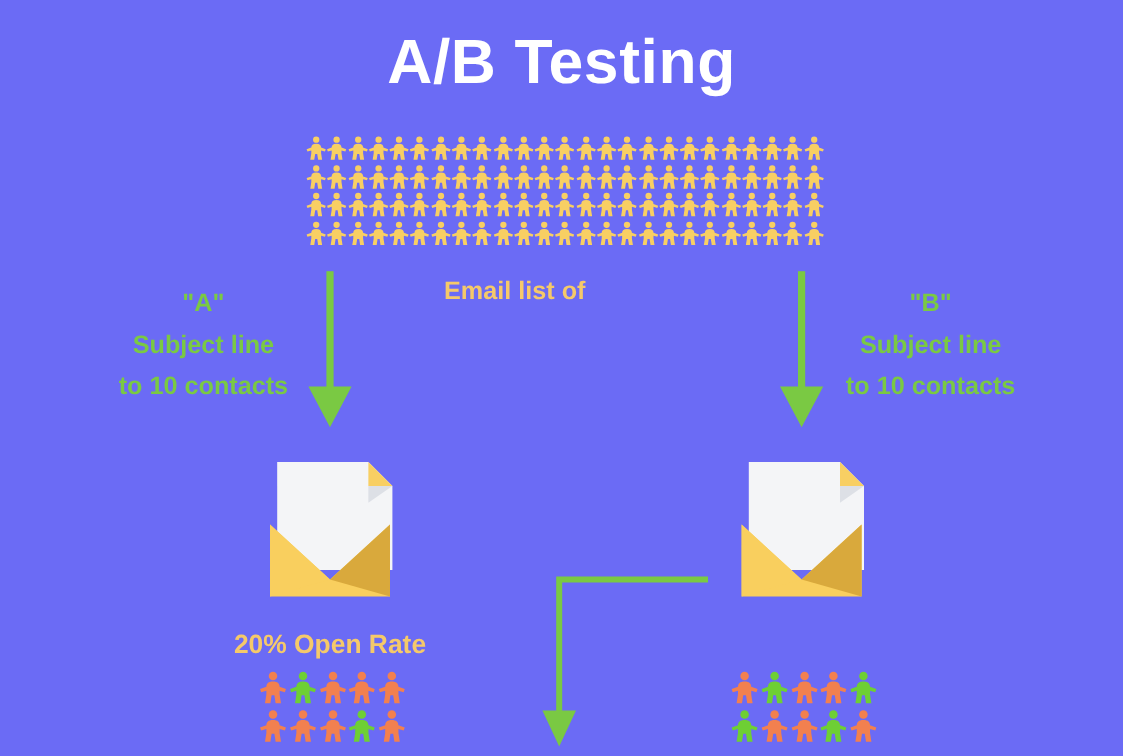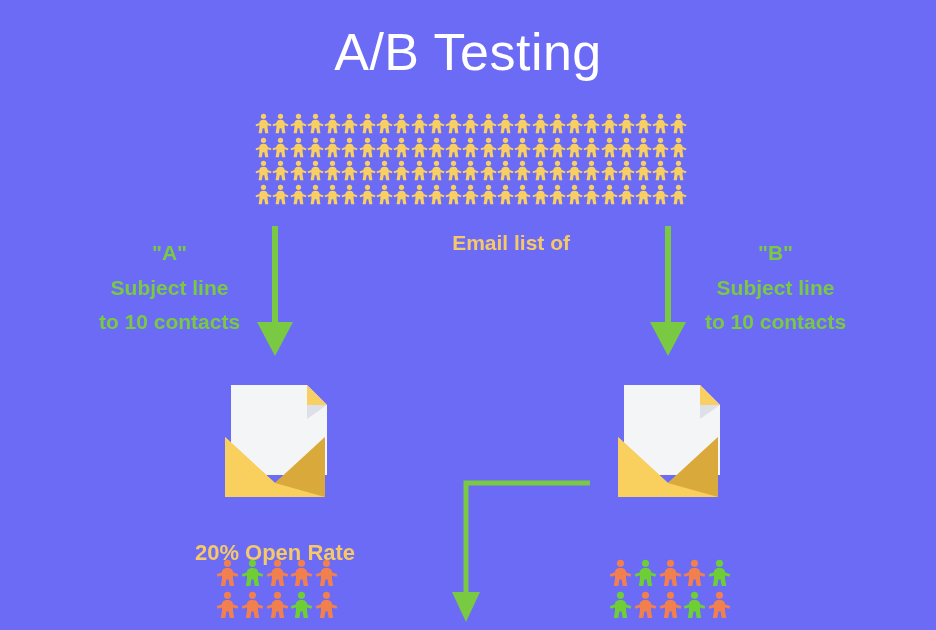--- a/index.html
+++ b/index.html
@@ -22,21 +22,21 @@
 
   
   .title {
     position: absolute;
     left: 0;
     top: 24px;
     width: 936px;
     text-align: center;
     color: #ffffff;
     font-size: 52px;
-    font-weight: 400;
+    font-weight: 700;
     letter-spacing: 0.5px;
     line-height: 1.1;
   }
 
   
   .audience-grid {
     position: absolute;
     left: 255px;
     top: 113px;
     width: 432px;
@@ -73,21 +73,21 @@
   #caption-a { left: 62px;  top: 236px; width: 215px; }
   #caption-b { left: 668px; top: 236px; width: 215px; }
   .caption .quote-line { display: block; }
 
   
   .center-caption {
     position: absolute;
     left: 370px;
     top: 226px;
     width: 200px;
-    text-align: right;
+    text-align: left;
     color: #f5c96a;
     font-size: 21px;
     font-weight: 700;
     line-height: 1.62;
   }
   .center-caption span { display: block; }
 
   
   .envelope {
     position: absolute;
@@ -99,21 +99,20 @@
   .envelope svg { display: block; }
 
   
   .rate-label {
     position: absolute;
     text-align: center;
     color: #f5c96a;
     font-size: 22px;
     font-weight: 700;
     width: 240px;
-    margin-top: 16px;
   }
   #rate-a { left: 155px; top: 524px; }
   #rate-b { left: 548px; top: 524px; }
 
   
   .result-people {
     position: absolute;
     width: 122px;
     height: 60px;
     display: flex;

